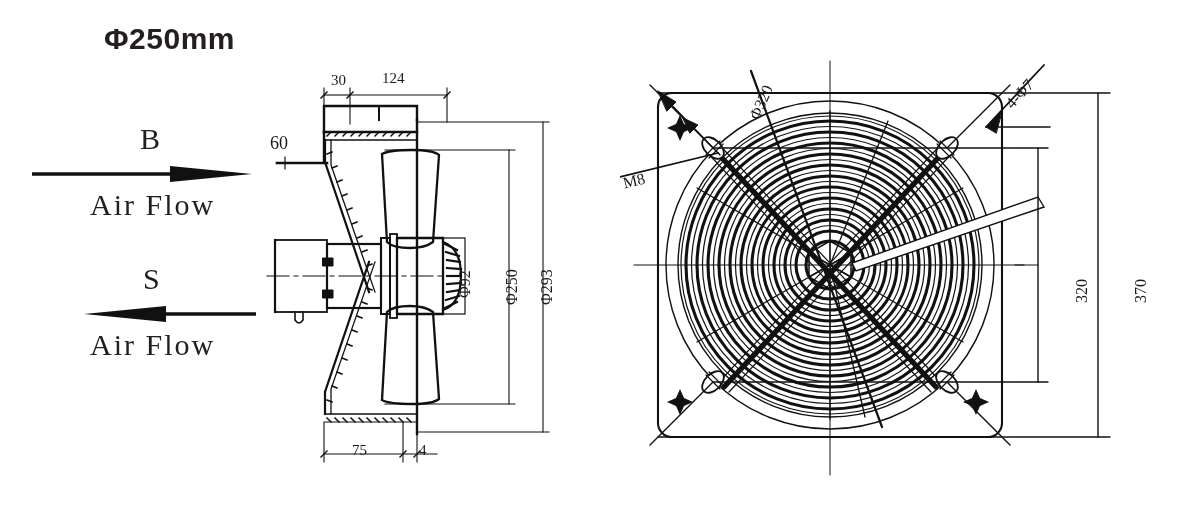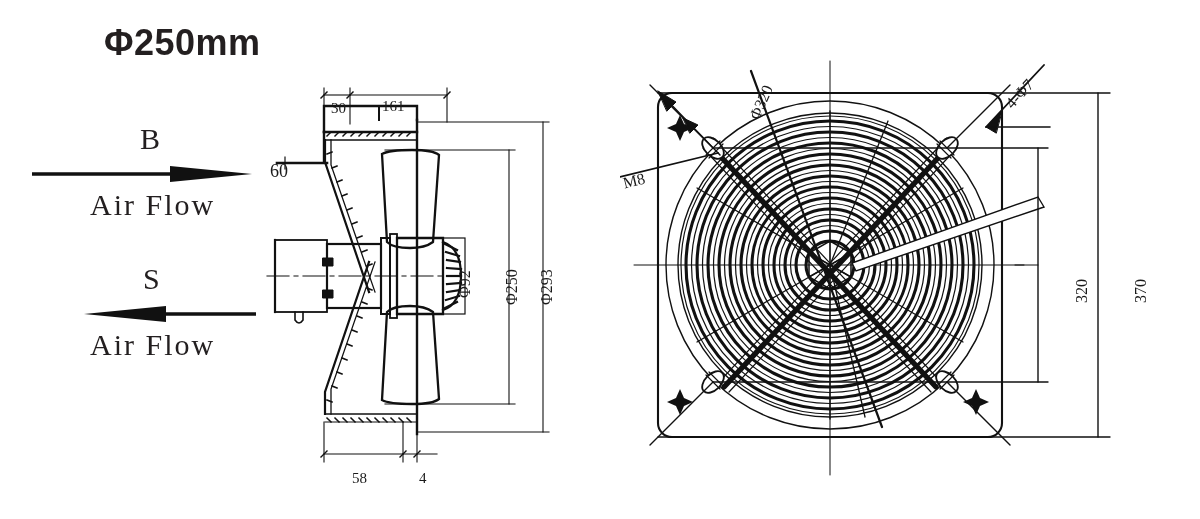--- a/index.html
+++ b/index.html
@@ -1,28 +1,28 @@
 <!DOCTYPE html>
 <html><head>
 <meta charset="utf-8">
 <style>
   html,body{margin:0;padding:0;background:#ffffff;}
   body{width:1200px;height:519px;overflow:hidden;
        font-family:"Liberation Serif", serif;}
   #root{position:relative;width:1200px;height:519px;background:#fff;}
   svg{display:block;}
   .ttl{position:absolute;font-family:"Liberation Sans", sans-serif;
-       font-size:36px;font-weight:600;color:#231f20;letter-spacing:0.5px;
+       font-size:30px;font-weight:600;color:#231f20;letter-spacing:0.5px;
        white-space:nowrap;}
   .lbl{position:absolute;font-family:"Liberation Serif", serif;color:#231f20;
        white-space:nowrap;}
   .flowltr{font-size:30px;}
   .flowword{font-size:30px;letter-spacing:2px;}
   .dim{position:absolute;font-family:"Liberation Serif", serif;
-       font-size:15px;color:#1a1a1a;white-space:nowrap;margin-top:28px;}
+       font-size:15px;color:#1a1a1a;white-space:nowrap;}
   .dimv{position:absolute;font-family:"Liberation Serif", serif;
         font-size:16px;color:#1a1a1a;white-space:nowrap;
         transform-origin:0 0;transform:rotate(-90deg);}
   .dimrot{position:absolute;font-family:"Liberation Serif", serif;
         font-size:16px;color:#1a1a1a;white-space:nowrap;
         transform-origin:0 0;}
 </style>
 </head>
 <body>
 
@@ -203,23 +203,23 @@
         <line x1="59" y1="392" x2="138" y2="392"></line>
         <line x1="138" y1="392" x2="172" y2="392"></line>
         <line x1="56" y1="395" x2="62" y2="389" stroke-width="1.4"></line>
         <line x1="135" y1="395" x2="141" y2="389" stroke-width="1.4"></line>
         <line x1="149" y1="395" x2="155" y2="389" stroke-width="1.4"></line>
       </g>
     </g>
   </svg>
 
   <div class="dim" style="left:331px;top:72px;">30</div>
-  <div class="dim" style="left:382px;top:70px;">161</div>
+  <div class="dim" style="left:382px;top:70px;">124</div>
   <div class="dim" style="left:270px;top:133px;font-size:18px;">60</div>
-  <div class="dim" style="left:352px;top:442px;">58</div>
+  <div class="dim" style="left:352px;top:442px;">75</div>
   <div class="dim" style="left:419px;top:442px;">4</div>
 
   <div class="dimv" style="left:456px;top:298px;">Φ92</div>
   <div class="dimv" style="left:503px;top:305px;">Φ250</div>
   <div class="dimv" style="left:538px;top:305px;">Φ293</div>
 
   <svg width="540" height="440" viewBox="0 0 540 440" style="position:absolute;left:620px;top:55px;">
     <g fill="none" stroke="#111" stroke-linecap="round">
 
       <rect x="38" y="38" width="344" height="344" rx="14" ry="14" stroke-width="2.1"></rect>

